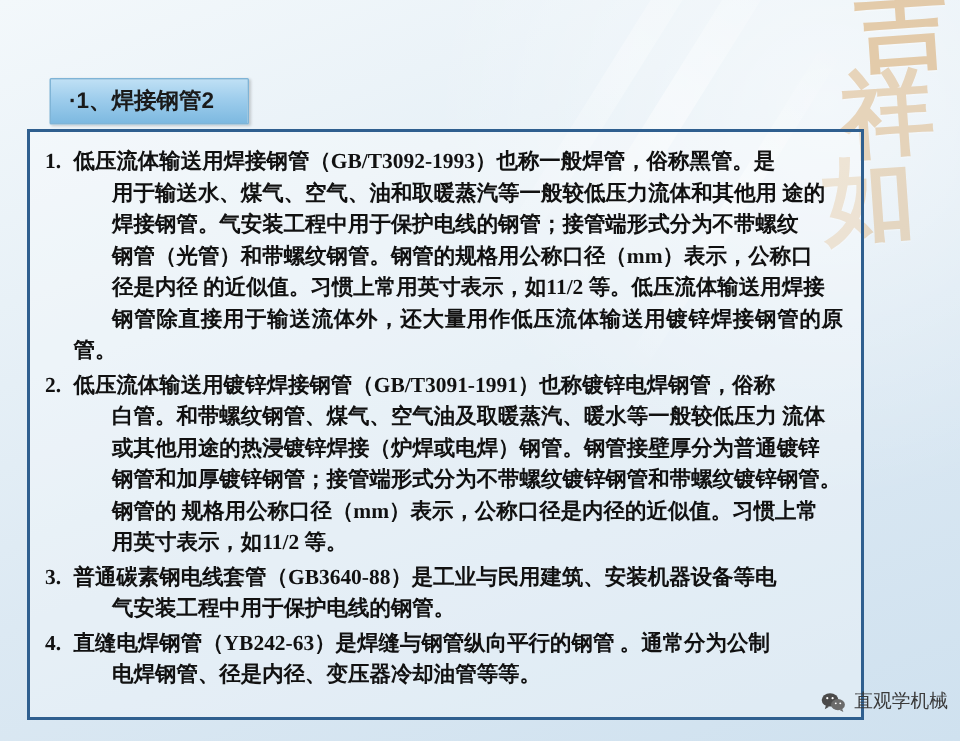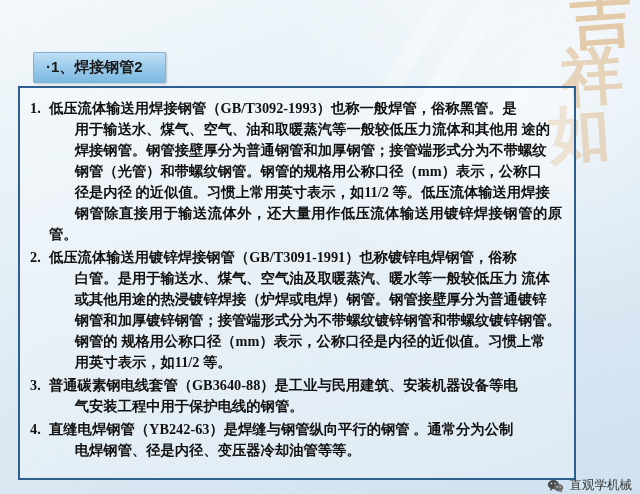--- a/index.html
+++ b/index.html
@@ -136,21 +136,21 @@
     display: block;
     text-indent: 1.8em;
   }
   .p-line.first {
     text-indent: 0;
   }
 
   .footer {
     position: absolute;
     right: 8px;
-    bottom: 0;
+    bottom: 18px;
     display: flex;
     align-items: center;
     gap: 6px;
     z-index: 6;
   }
   .wechat-icon {
     width: 17px;
     height: 14px;
     position: relative;
     display: inline-block;
@@ -180,29 +180,29 @@
   <div class="subtitle-wrap">
     <div class="subtitle">·1、焊接钢管2</div>
   </div>
 
   <div class="content-box">
     <ol class="items">
 
       <li>
         <span class="p-line first">低压流体输送用焊接钢管（GB/T3092-1993）也称一般焊管，俗称黑管。是</span>
         <span class="p-line">用于输送水、煤气、空气、油和取暖蒸汽等一般较低压力流体和其他用 途的</span>
-        <span class="p-line">焊接钢管。钢管接壁厚分为普通钢管和加厚钢管；接管端形式分为不带螺纹</span>
+        <span class="p-line">焊接钢管。气安装工程中用于保护电线的钢管；接管端形式分为不带螺纹</span>
         <span class="p-line">钢管（光管）和带螺纹钢管。钢管的规格用公称口径（mm）表示，公称口</span>
         <span class="p-line">径是内径 的近似值。习惯上常用英寸表示，如11/2 等。低压流体输送用焊接</span>
         <span class="p-line">钢管除直接用于输送流体外，还大量用作低压流体输送用镀锌焊接钢管的原管。</span>
       </li>
 
       <li>
         <span class="p-line first">低压流体输送用镀锌焊接钢管（GB/T3091-1991）也称镀锌电焊钢管，俗称</span>
-        <span class="p-line">白管。是用于输送水、煤气、空气油及取暖蒸汽、暖水等一般较低压力 流体</span>
+        <span class="p-line">白管。和带螺纹钢管、煤气、空气油及取暖蒸汽、暖水等一般较低压力 流体</span>
         <span class="p-line">或其他用途的热浸镀锌焊接（炉焊或电焊）钢管。钢管接壁厚分为普通镀锌</span>
         <span class="p-line">钢管和加厚镀锌钢管；接管端形式分为不带螺纹镀锌钢管和带螺纹镀锌钢管。</span>
         <span class="p-line">钢管的 规格用公称口径（mm）表示，公称口径是内径的近似值。习惯上常</span>
         <span class="p-line">用英寸表示，如11/2 等。</span>
       </li>
 
       <li>
         <span class="p-line first">普通碳素钢电线套管（GB3640-88）是工业与民用建筑、安装机器设备等电</span>
         <span class="p-line">气安装工程中用于保护电线的钢管。</span>
       </li>

